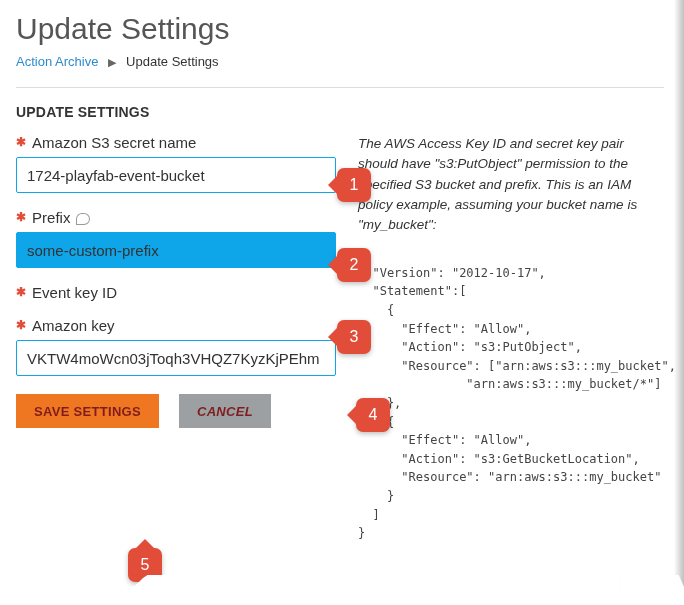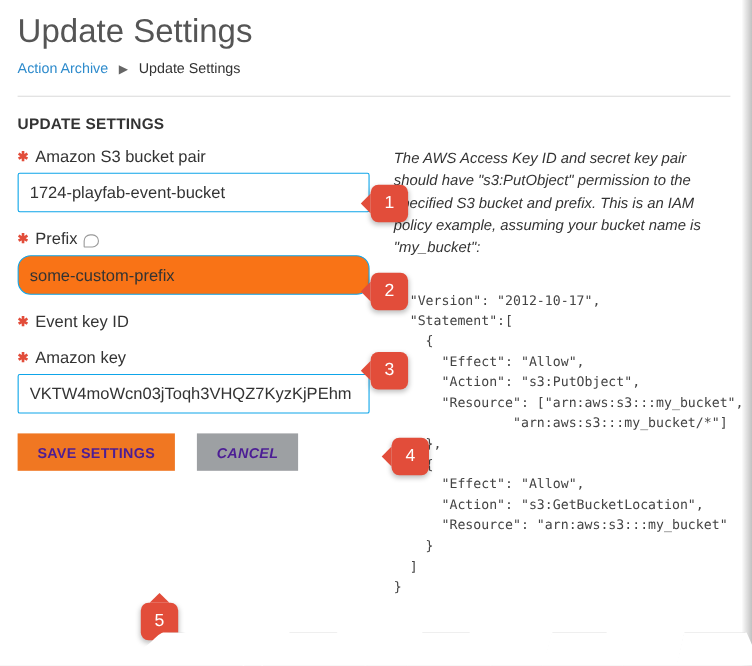--- a/index.html
+++ b/index.html
@@ -53,31 +53,31 @@
   .field input[type=text] {
     width: 100%;
     height: 36px;
     border: 1px solid #0ea5e9;
     border-radius: 2px;
     padding: 0 10px;
     font-size: 15px;
     color: #333;
     background: #fff;
   }
-  .field input.hl { background: #f97316; border-radius: 12px; }
+  .field input.hl { background: #0ea5e9; }
   .btn-row { display: flex; gap: 20px; margin-top: 18px; }
   .btn {
     height: 34px;
     border: none;
     font-size: 13px;
     font-weight: 700;
     letter-spacing: 0.3px;
     padding: 0 18px;
     cursor: pointer;
-    color: #4c1d95;
+    color: #7f1d1d;
   }
   .btn-primary { background: #f07722; }
   .btn-secondary { background: #9da0a3; font-style: italic; }
   .help-text {
     font-size: 13.5px;
     font-style: italic;
     color: #333;
     line-height: 1.5;
     margin-bottom: 10px;
   }
@@ -152,21 +152,21 @@
   </div>
   <hr class="divider">
   <div class="section-title">UPDATE SETTINGS</div>
 
   <div class="columns">
     <div class="left">
 
       <div class="field">
         <div class="field-label">
           <span class="req">✱</span>
-          <span>Amazon S3 bucket pair</span>
+          <span>Amazon S3 secret name</span>
         </div>
         <input type="text" value="1724-playfab-event-bucket" style="">
       </div>
 
       <div class="field">
         <div class="field-label">
           <span class="req">✱</span>
           <span>Prefix</span>
           <span class="speech-icon"></span>
         </div>

